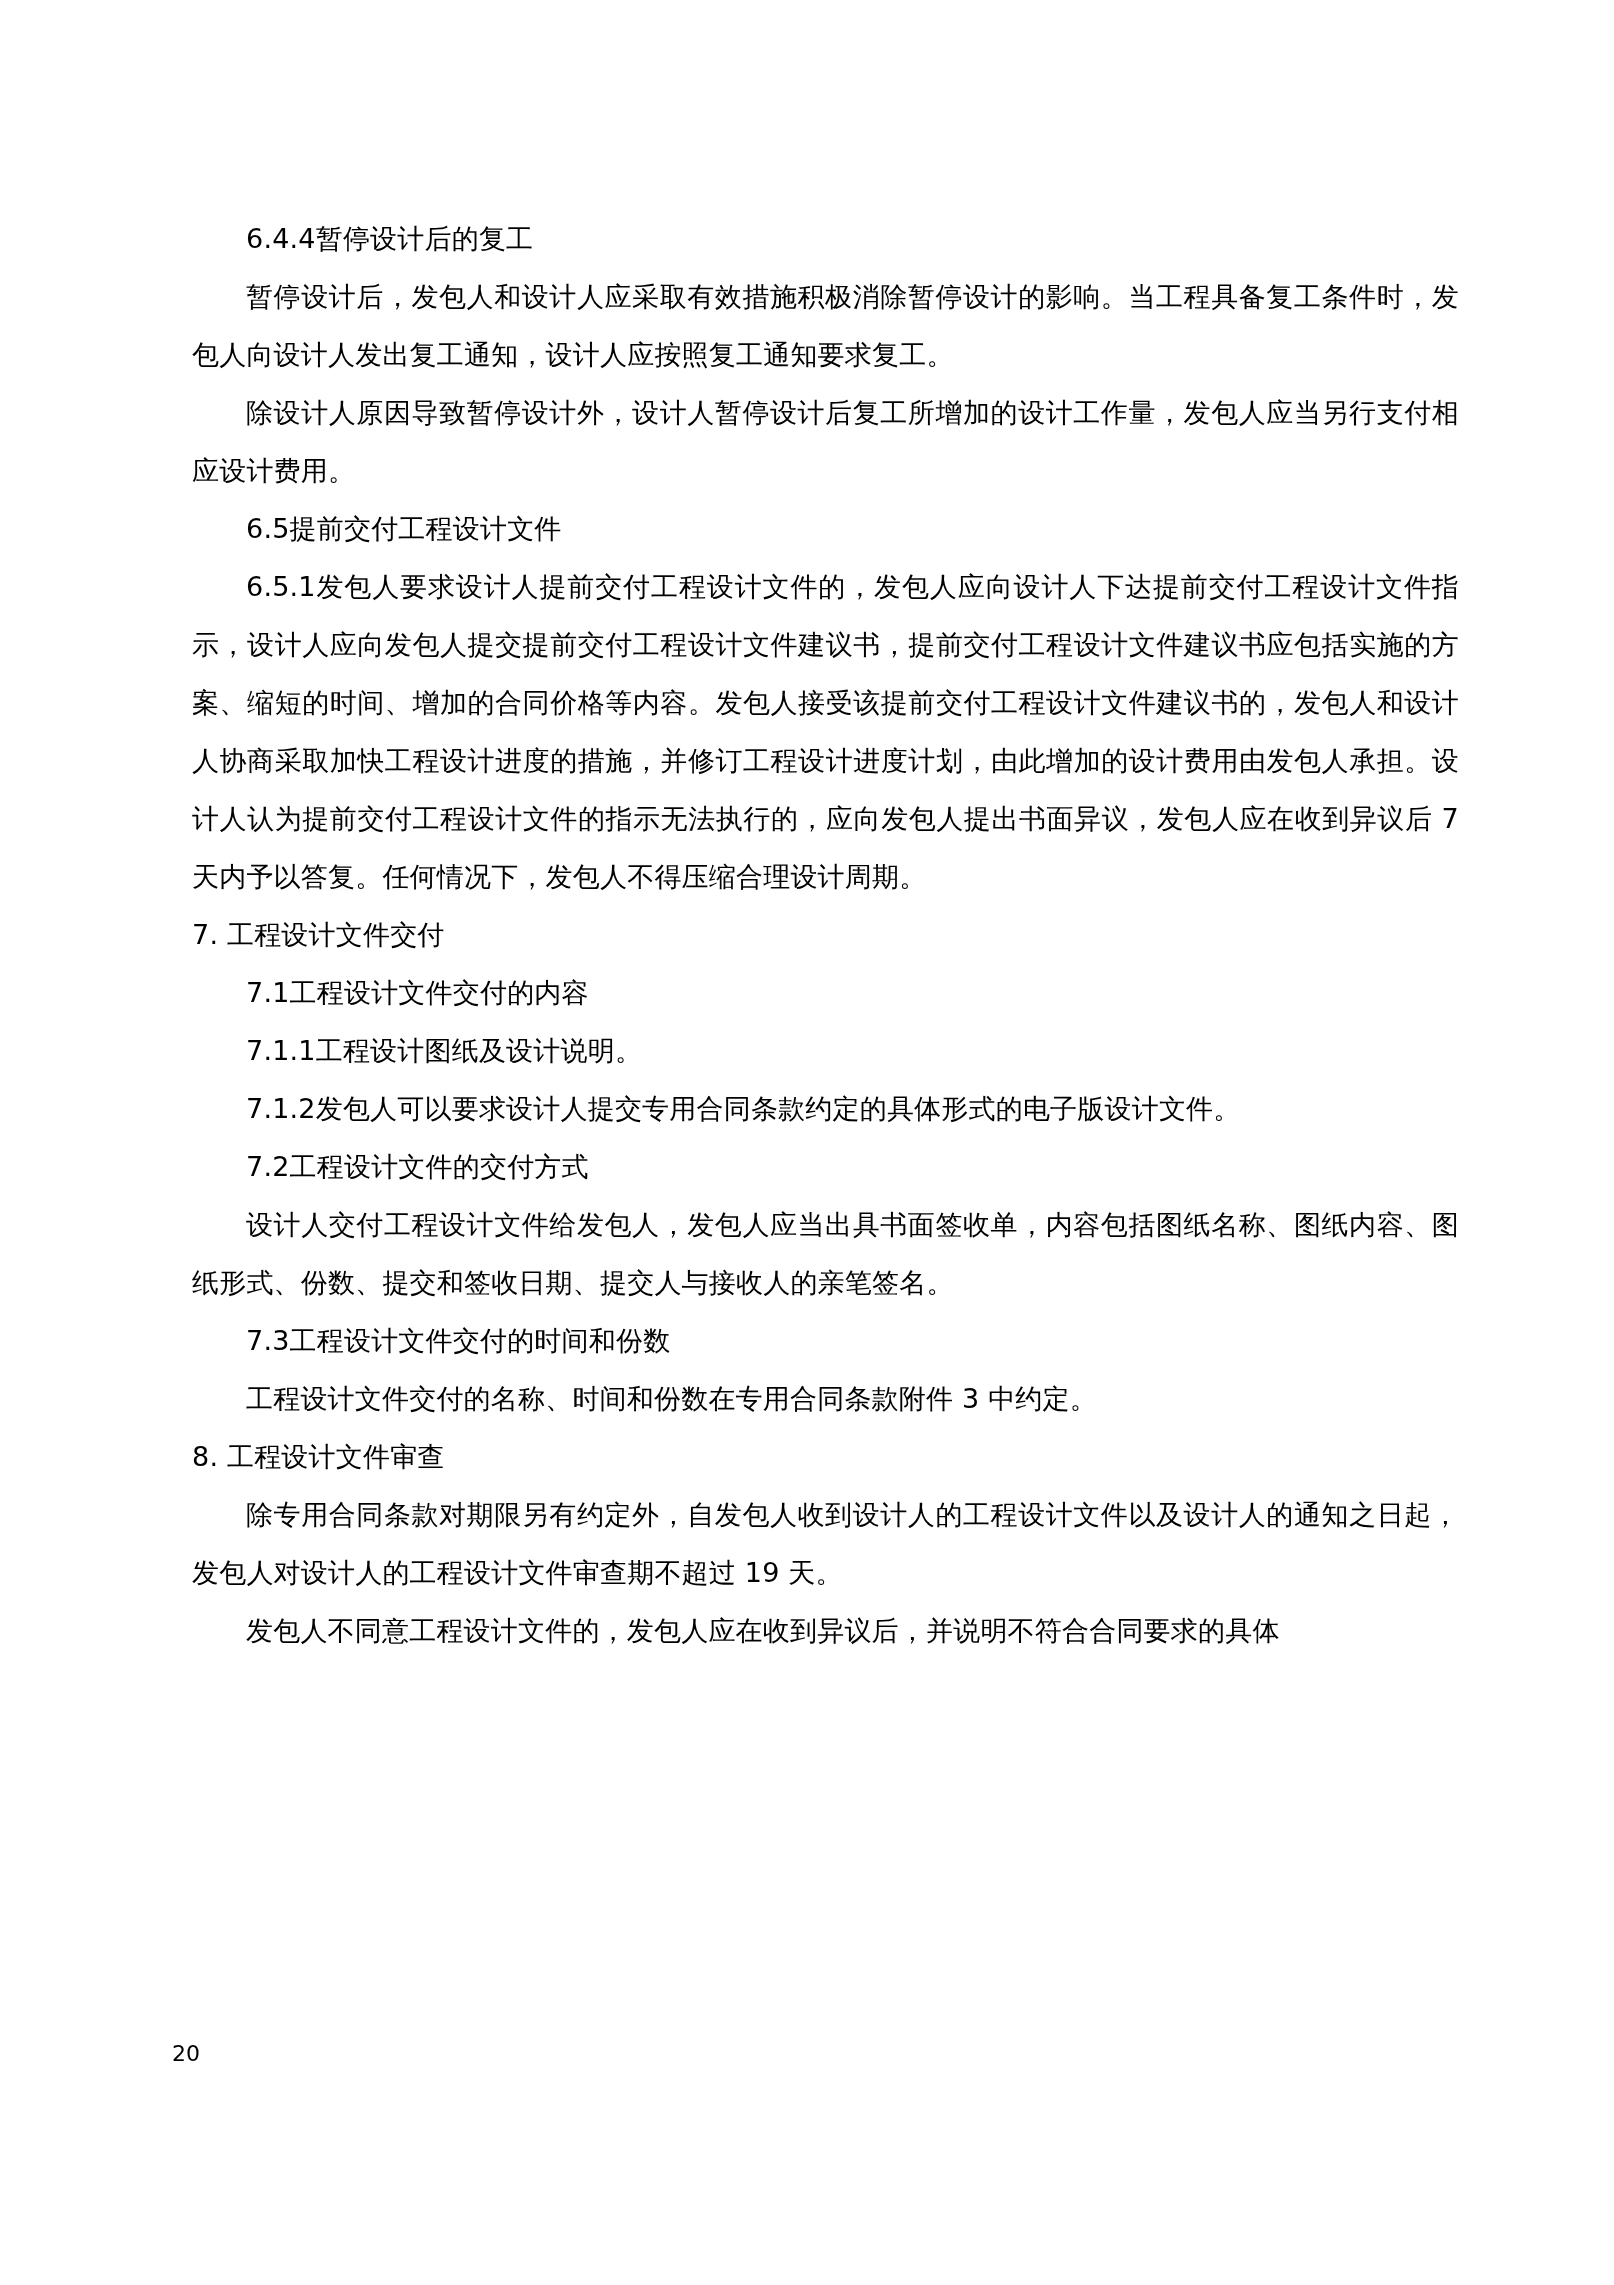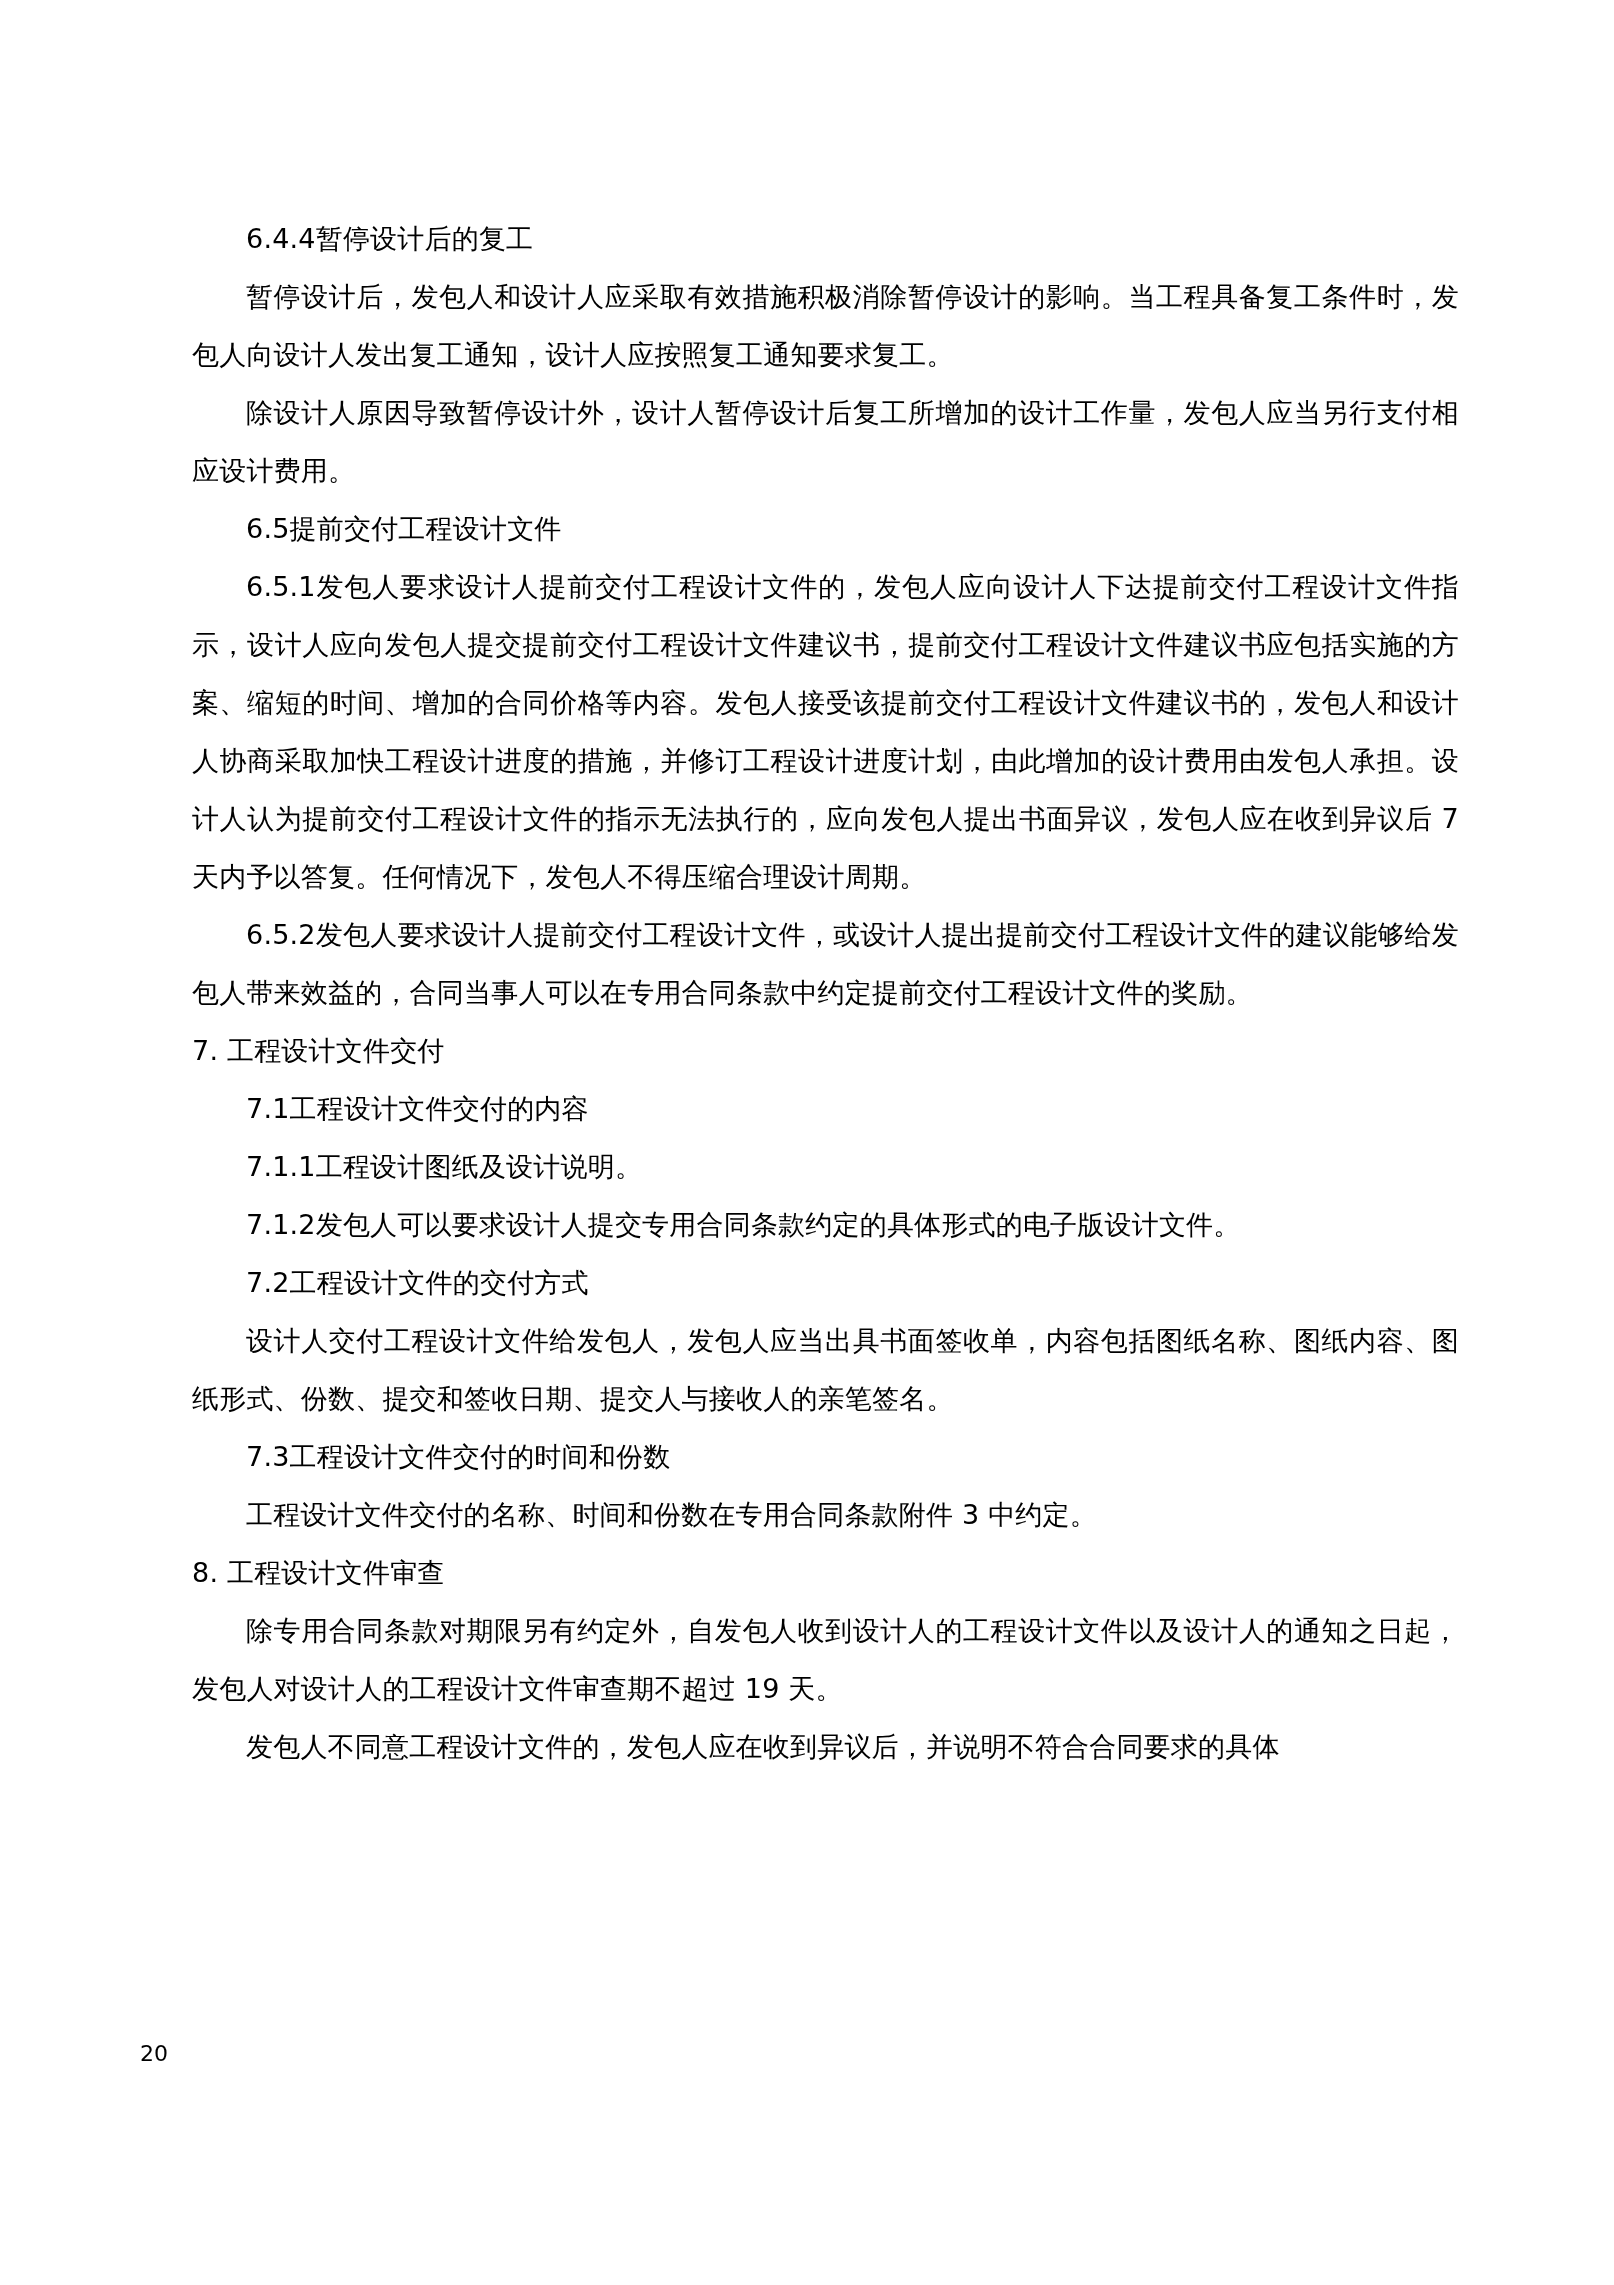--- a/index.html
+++ b/index.html
@@ -34,38 +34,37 @@
     padding: 0;
   }
   .indent-2 {
     text-indent: 54px;
   }
   .indent-0 {
     text-indent: 0;
   }
   .page-number {
     position: absolute;
-    left: 140px;
+    left: 172px;
     bottom: 75px;
     font-size: 22px;
     line-height: 27px;
     color: #000000;
   }
 </style>
 </head>
 <body>
 
 <div class="page">
   <div class="doc-body">
     <p class="p indent-2">6.4.4暂停设计后的复工</p>
     <p class="p indent-2">暂停设计后，发包人和设计人应采取有效措施积极消除暂停设计的影响。当工程具备复工条件时，发包人向设计人发出复工通知，设计人应按照复工通知要求复工。</p>
     <p class="p indent-2">除设计人原因导致暂停设计外，设计人暂停设计后复工所增加的设计工作量，发包人应当另行支付相应设计费用。</p>
     <p class="p indent-2">6.5提前交付工程设计文件</p>
     <p class="p indent-2">6.5.1发包人要求设计人提前交付工程设计文件的，发包人应向设计人下达提前交付工程设计文件指示，设计人应向发包人提交提前交付工程设计文件建议书，提前交付工程设计文件建议书应包括实施的方案、缩短的时间、增加的合同价格等内容。发包人接受该提前交付工程设计文件建议书的，发包人和设计人协商采取加快工程设计进度的措施，并修订工程设计进度计划，由此增加的设计费用由发包人承担。设计人认为提前交付工程设计文件的指示无法执行的，应向发包人提出书面异议，发包人应在收到异议后 7 天内予以答复。任何情况下，发包人不得压缩合理设计周期。</p>
-    <p class="p indent-2">6.5.2发包人要求设计人提前交付工程设计文件，或设计人提出提前交付工程设计文件的建议能够给发包人带来效益的，合同当事人可以在专用合同条款中约定提前交付工程设计文件的奖励。</p>
     <p class="p indent-0">7. 工程设计文件交付</p>
     <p class="p indent-2">7.1工程设计文件交付的内容</p>
     <p class="p indent-2">7.1.1工程设计图纸及设计说明。</p>
     <p class="p indent-2">7.1.2发包人可以要求设计人提交专用合同条款约定的具体形式的电子版设计文件。</p>
     <p class="p indent-2">7.2工程设计文件的交付方式</p>
     <p class="p indent-2">设计人交付工程设计文件给发包人，发包人应当出具书面签收单，内容包括图纸名称、图纸内容、图纸形式、份数、提交和签收日期、提交人与接收人的亲笔签名。</p>
     <p class="p indent-2">7.3工程设计文件交付的时间和份数</p>
     <p class="p indent-2">工程设计文件交付的名称、时间和份数在专用合同条款附件 3 中约定。</p>
     <p class="p indent-0">8. 工程设计文件审查</p>
     <p class="p indent-2">除专用合同条款对期限另有约定外，自发包人收到设计人的工程设计文件以及设计人的通知之日起，发包人对设计人的工程设计文件审查期不超过 19 天。</p>

